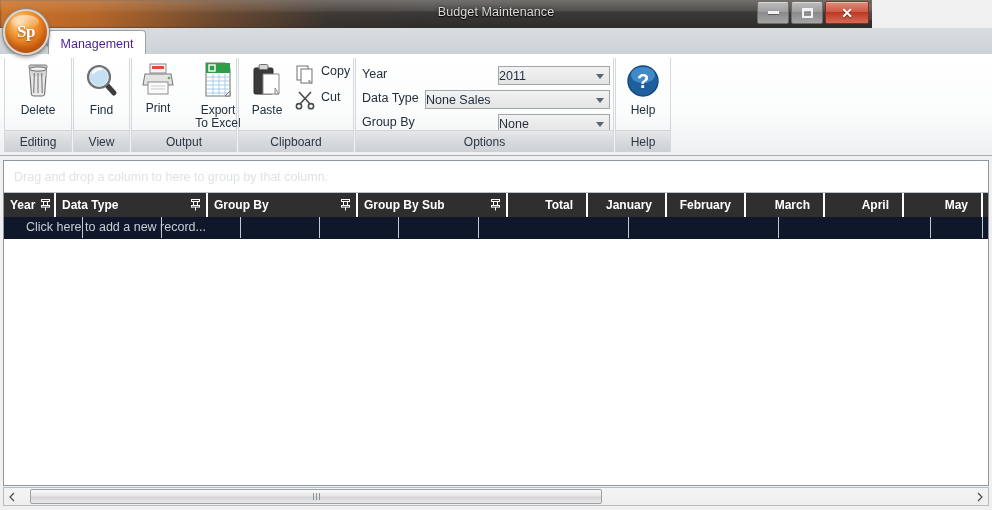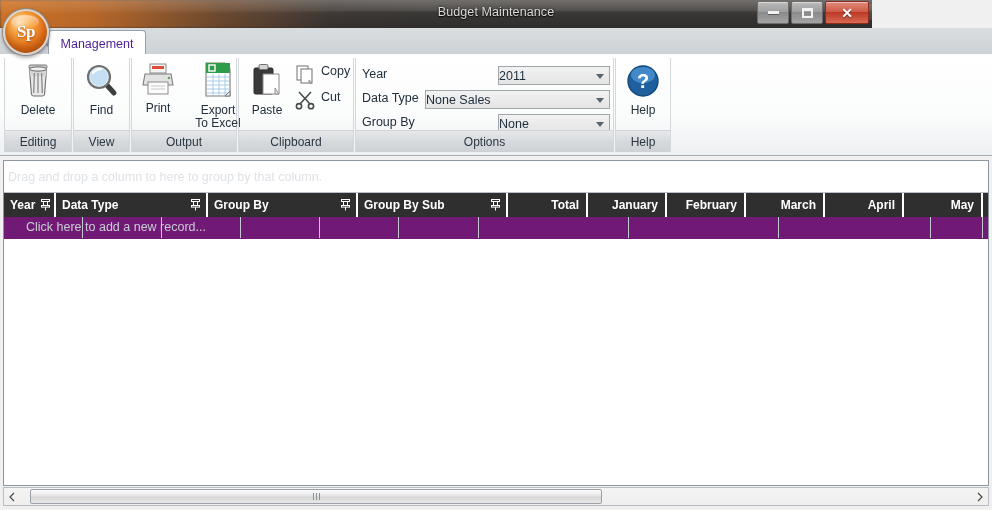--- a/index.html
+++ b/index.html
@@ -159,42 +159,42 @@
 
   
   .gridwrap{
     position:absolute;left:3px;top:160px;width:986px;height:326px;
     background:#ffffff;border:1px solid #8f98a0;box-sizing:border-box;
     overflow:hidden;
   }
   .groupbar{
     position:absolute;left:0;top:0;width:100%;height:32px;
     background:#ffffff;border-bottom:1px solid #b9c0c7;box-sizing:border-box;
-    display:flex;align-items:center;padding-left:4px;
+    display:flex;align-items:center;padding-left:10px;
     font-size:12.5px;color:#dfe2e6;
   }
   .hdrrow{
     position:absolute;left:0;top:32px;height:24px;width:100%;
     display:flex;background:#2f2f2f;
   }
   .hcell{
     position:relative;height:24px;box-sizing:border-box;
     background:#2f2f2f;
     border-right:2px solid #ffffff;
     display:flex;align-items:center;
     color:#ffffff;font-size:12px;font-weight:bold;
     padding:0 6px;
     white-space:nowrap;overflow:hidden;
   }
-  .hcell.right{justify-content:flex-end;padding-right:7px;}
+  .hcell.right{justify-content:flex-end;padding-right:13px;}
   .hcell .htxt{flex:0 0 auto;}
   .pin{margin-left:auto;padding-left:6px;display:flex;align-items:center;}
   .newrow{
     position:absolute;left:0;top:56px;height:22px;width:100%;
-    display:flex;background:#701a75;border-bottom:1px solid #96a0ab;
+    display:flex;background:#0f172a;border-bottom:1px solid #96a0ab;
   }
   .ncell{
     height:21px;box-sizing:border-box;border-right:1px solid #c3cad1;
     display:flex;align-items:center;
     font-size:12.5px;color:#c9ced5;padding-left:4px;
     white-space:nowrap;overflow:hidden;
   }
   .newrow .addtext{
     position:absolute;left:22px;top:3px;font-size:12.5px;color:#c9ced5;
     white-space:nowrap;

